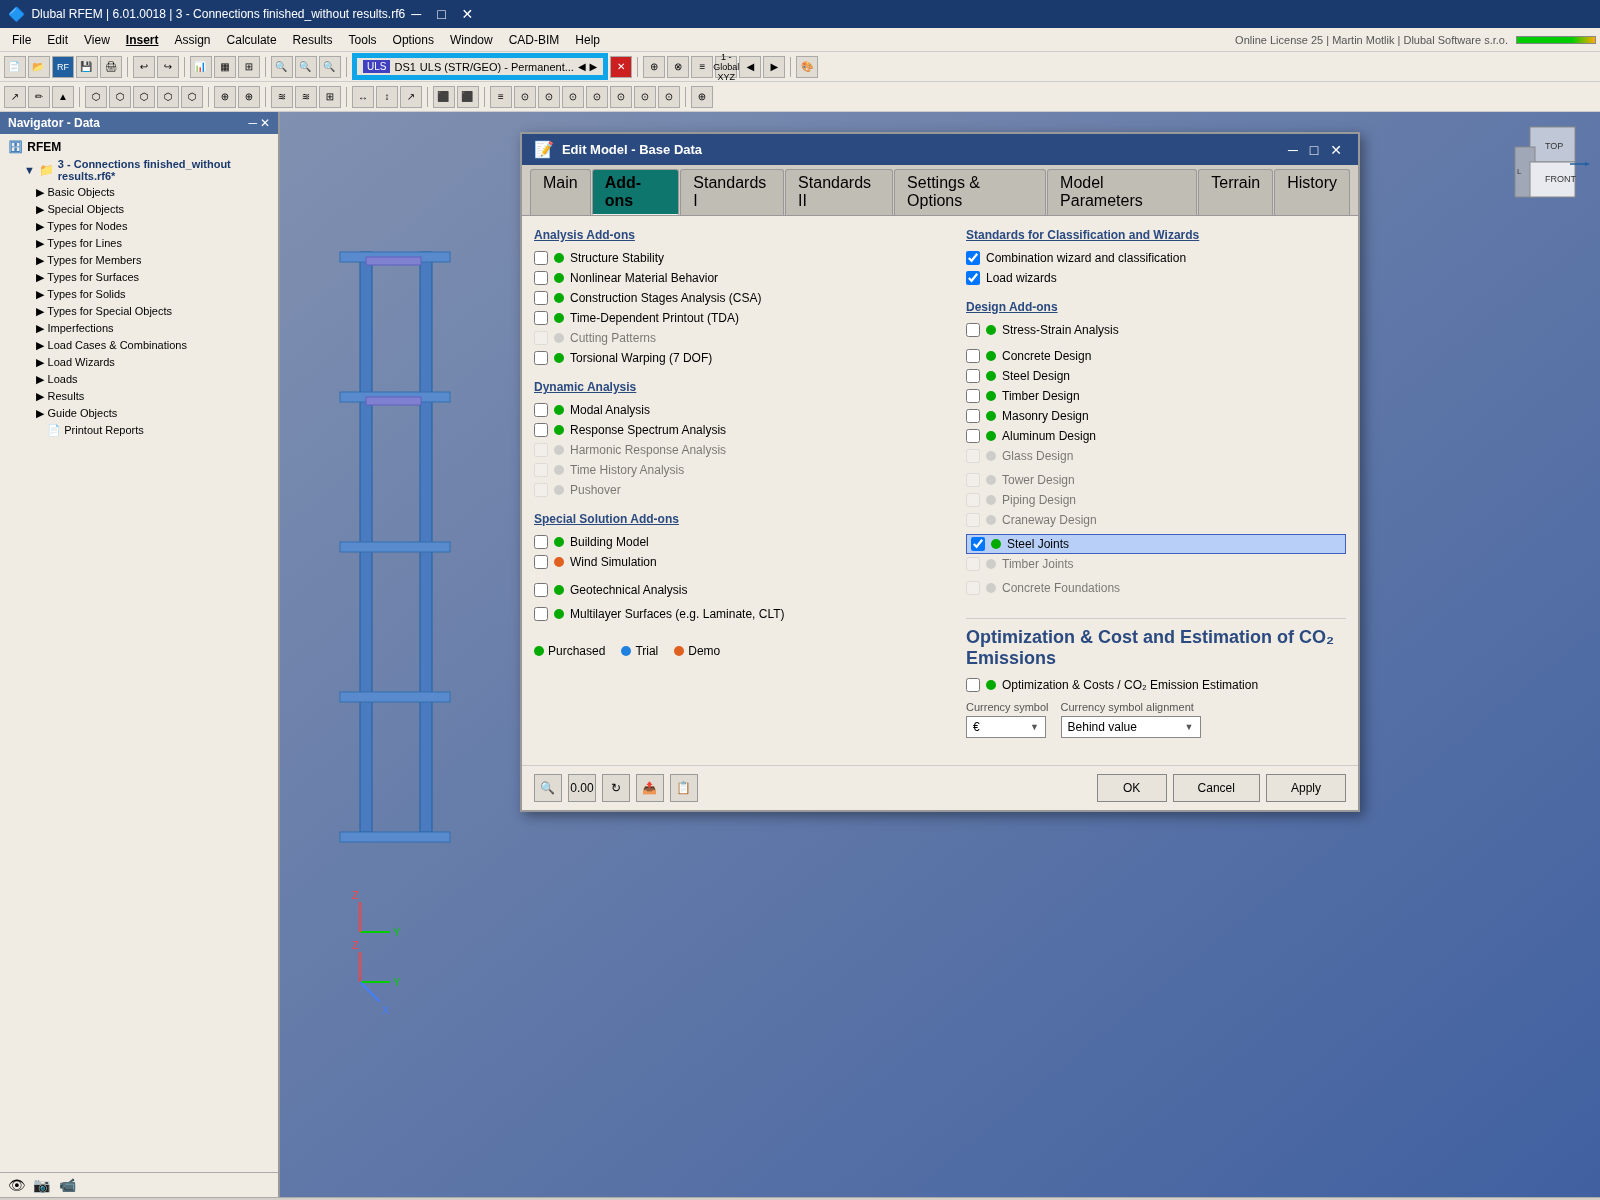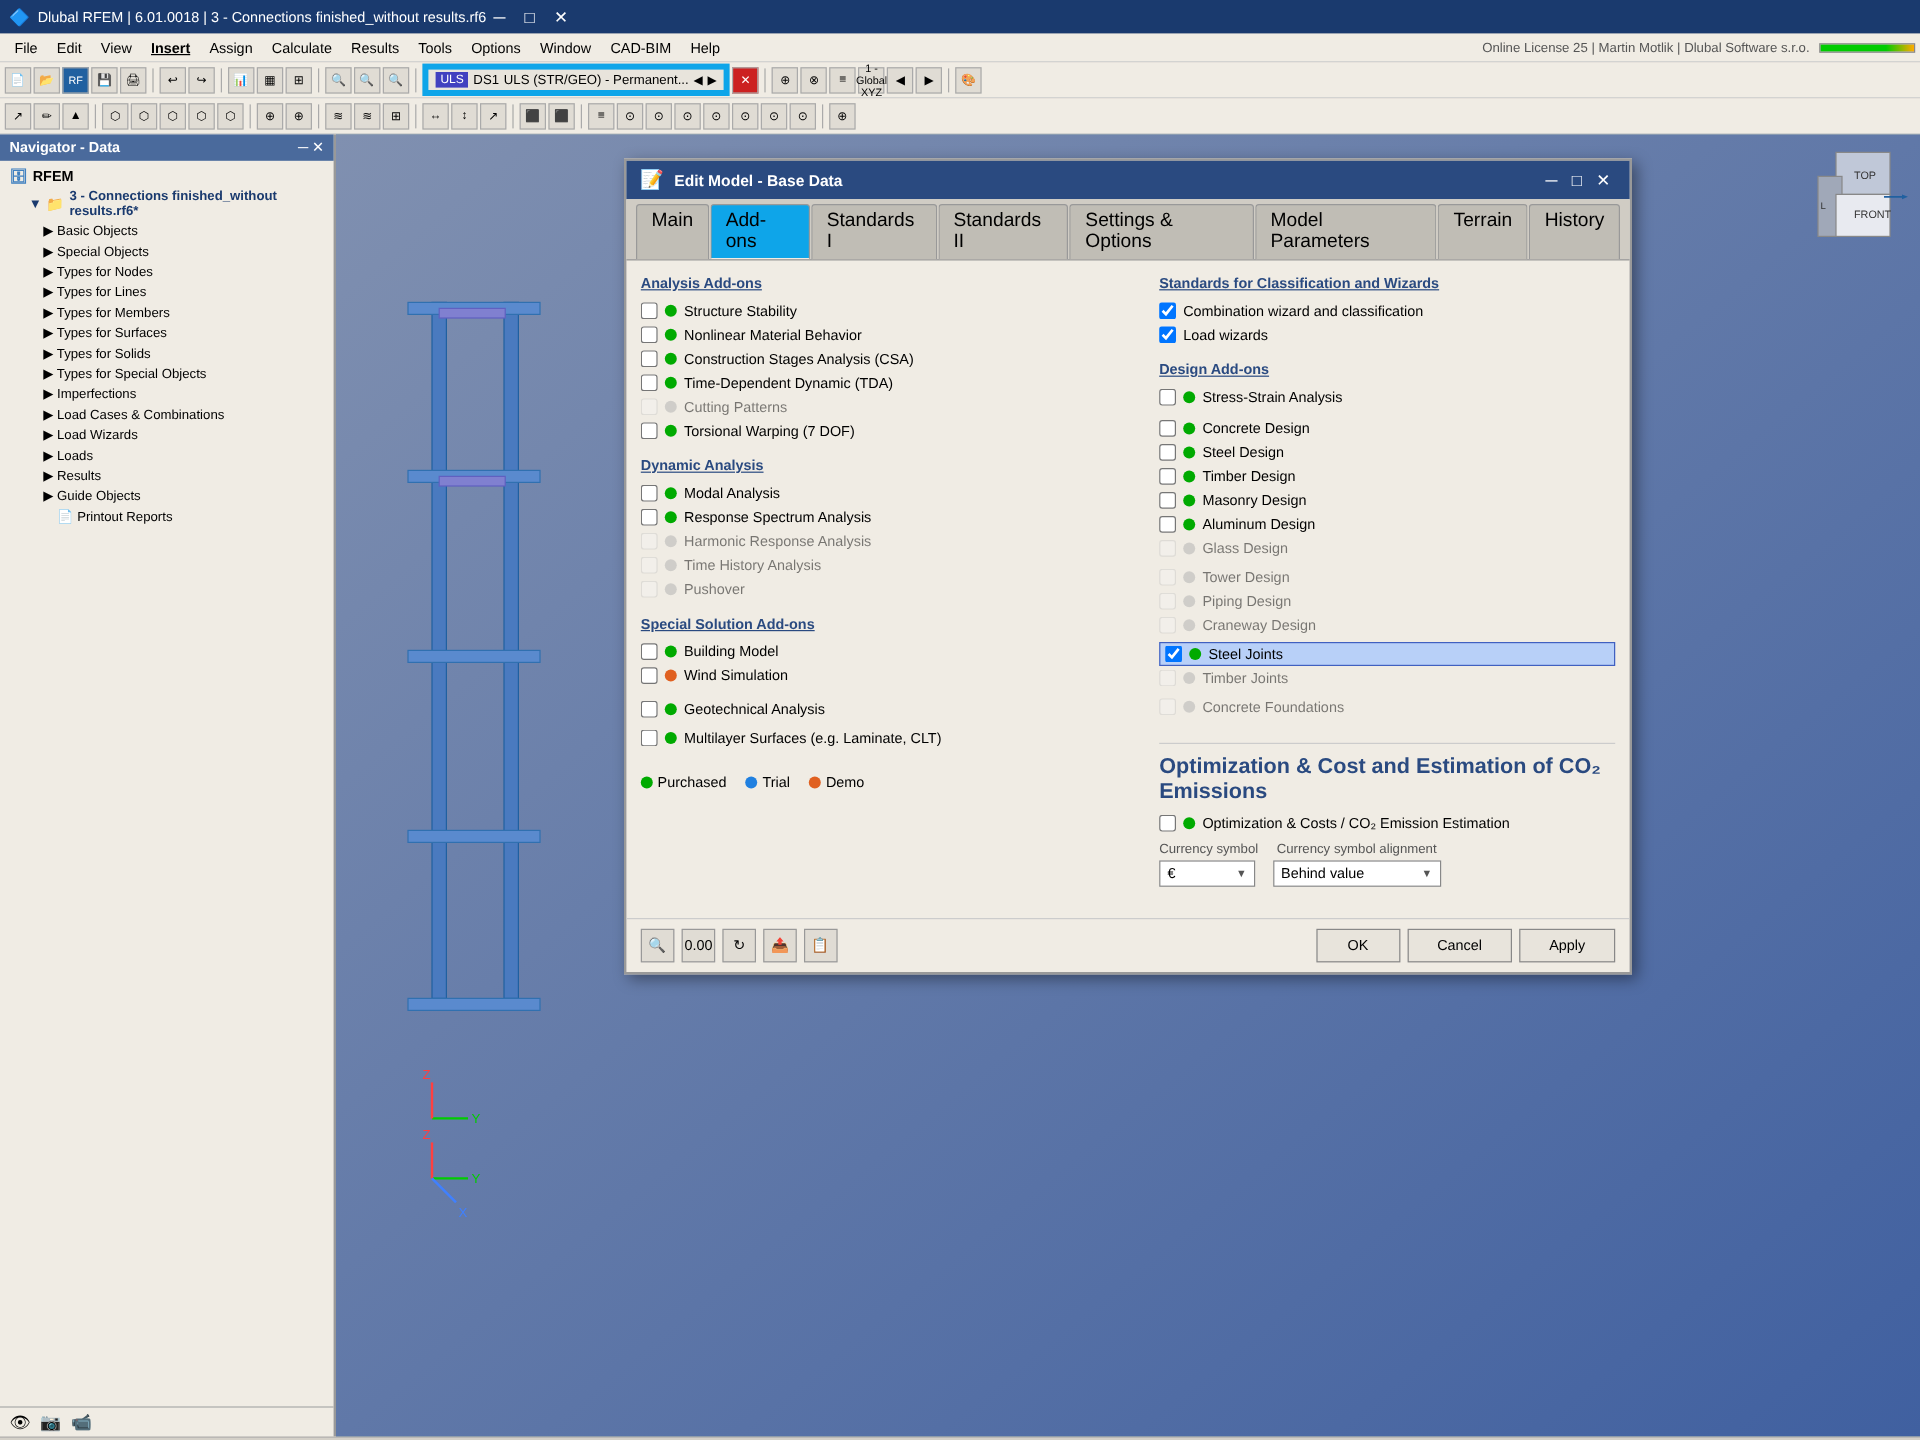--- a/index.html
+++ b/index.html
@@ -50,21 +50,21 @@
     .dialog { background: #f0ece4; border: 2px solid #999; box-shadow: 4px 4px 12px rgba(0,0,0,0.4); width: 840px; min-height: 680px; display: flex; flex-direction: column; }
     .dialog-title { background: #2a4a80; color: white; padding: 6px 12px; display: flex; align-items: center; gap: 8px; font-size: 13px; font-weight: bold; }
     .dialog-title-icon { font-size: 16px; }
     .dialog-title-text { flex: 1; }
     .dialog-title-btns { display: flex; gap: 4px; }
     .dialog-title-btn { background: none; border: none; color: white; cursor: pointer; font-size: 14px; padding: 0 4px; }
 
     
     .dialog-tabs { display: flex; background: #d0ccc4; border-bottom: 1px solid #999; padding: 4px 8px 0; gap: 1px; }
     .dialog-tab { padding: 4px 12px; background: #c0bdb5; border: 1px solid #999; border-bottom: none; cursor: pointer; font-size: 16px; border-radius: 3px 3px 0 0; }
-    .dialog-tab.active { background: #0ea5e9; border-bottom: 1px solid #f0ece4; font-weight: normal; }
+    .dialog-tab.active { background: #0f766e; border-bottom: 1px solid #f0ece4; font-weight: bold; }
 
     
     .dialog-content { flex: 1; padding: 12px; display: flex; gap: 16px; overflow-y: auto; }
 
     
     .dialog-left { flex: 1; display: flex; flex-direction: column; gap: 12px; }
     .dialog-right { width: 380px; display: flex; flex-direction: column; gap: 12px; }
 
     
     .section-title { font-size: 12px; font-weight: bold; color: #2a4a80; margin-bottom: 6px; text-decoration: underline; }
@@ -98,21 +98,21 @@
     
     .status-bar { background: #d4d0c8; border-top: 1px solid #aaa; height: 28px; display: flex; align-items: center; padding: 0 8px; gap: 16px; font-size: 11px; }
 
     
     .uls-area { display: flex; align-items: center; gap: 4px; background: #e8e4dc; border: 5px solid #0ea5e9; padding: 2px 6px; font-size: 11px; }
 
     
     .opt-section { margin-top: 8px; }
     .opt-section-title { font-size: 18px; font-weight: bold; color: #2a4a80; margin-bottom: 6px; border-top: 1px solid #ccc; padding-top: 8px; }
     .currency-row { display: flex; gap: 12px; align-items: center; margin-top: 6px; }
-    .currency-field { display: flex; flex-direction: column; gap: 3px; text-align: center; }
+    .currency-field { display: flex; flex-direction: column; gap: 3px; }
     .currency-label { font-size: 11px; color: #555; }
     .currency-select { display: flex; align-items: center; background: white; border: 1px solid #888; padding: 3px 6px; gap: 4px; font-size: 12px; cursor: pointer; width: 80px; }
     .currency-select2 { display: flex; align-items: center; background: white; border: 1px solid #888; padding: 3px 6px; gap: 4px; font-size: 12px; cursor: pointer; width: 140px; }
     .dropdown-arrow { font-size: 9px; color: #555; margin-left: auto; }
 
     
     .nav-bottom { border-top: 1px solid #aaa; padding: 4px 8px; display: flex; gap: 8px; }
     .nav-bottom-btn { font-size: 14px; cursor: pointer; }
   </style>
 </head>
@@ -393,21 +393,21 @@
                 <label for="nonlinear">Nonlinear Material Behavior</label>
               </div>
               <div class="check-row">
                 <input type="checkbox" id="csa" style="">
                 <span class="dot dot-green"></span>
                 <label for="csa">Construction Stages Analysis (CSA)</label>
               </div>
               <div class="check-row">
                 <input type="checkbox" id="tda" style="">
                 <span class="dot dot-green"></span>
-                <label for="tda">Time-Dependent Dynamic (TDA)</label>
+                <label for="tda">Time-Dependent Printout (TDA)</label>
               </div>
               <div class="check-row disabled">
                 <input type="checkbox" id="cutting" disabled="" style="">
                 <span class="dot dot-gray"></span>
                 <label for="cutting">Cutting Patterns</label>
               </div>
               <div class="check-row">
                 <input type="checkbox" id="torsional" style="">
                 <span class="dot dot-green"></span>
                 <label for="torsional">Torsional Warping (7 DOF)</label>

